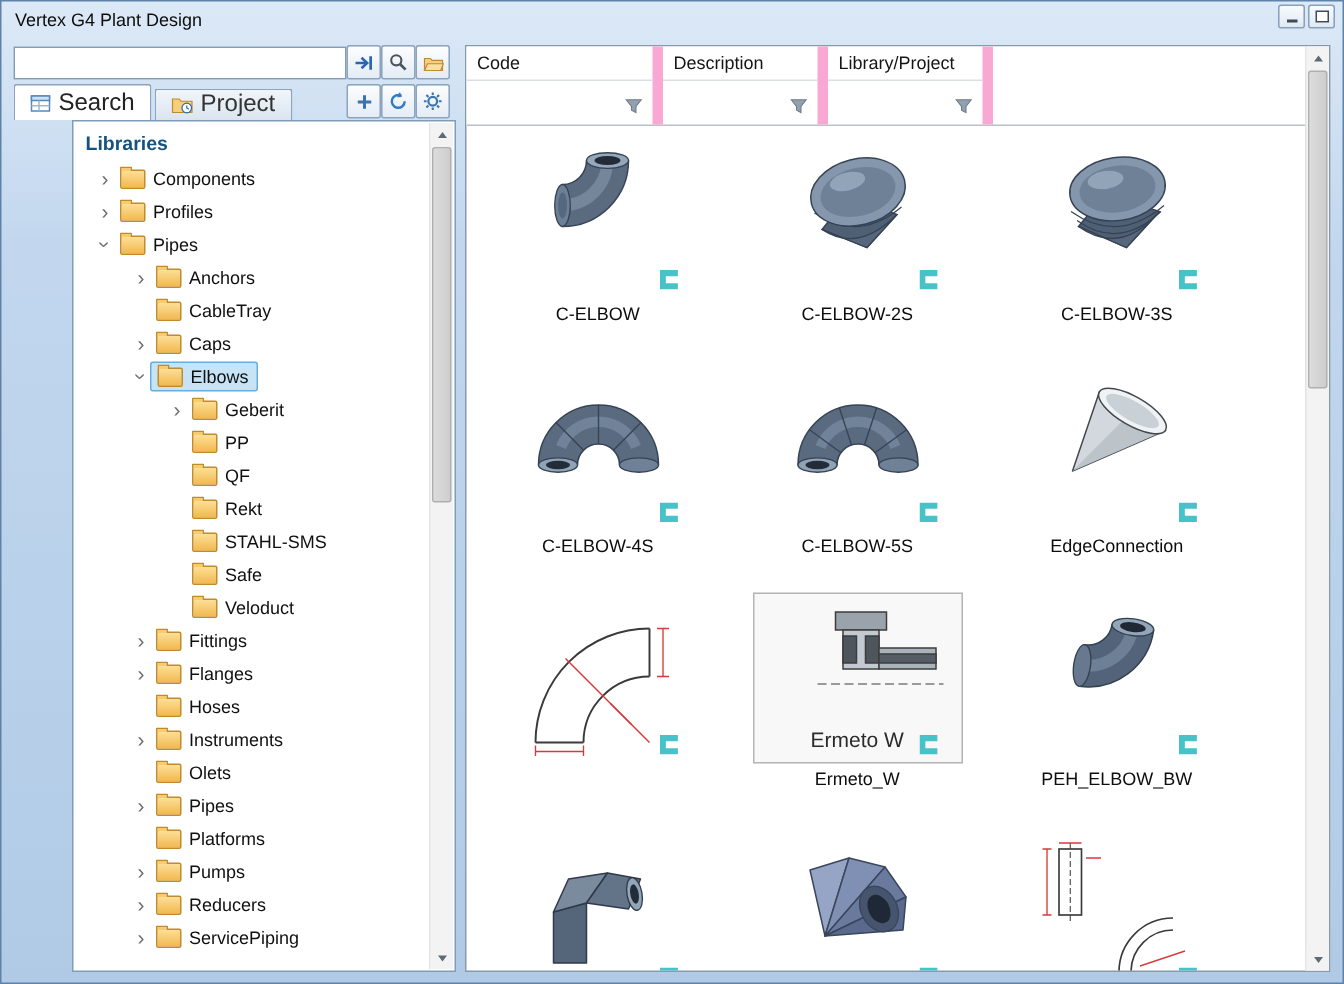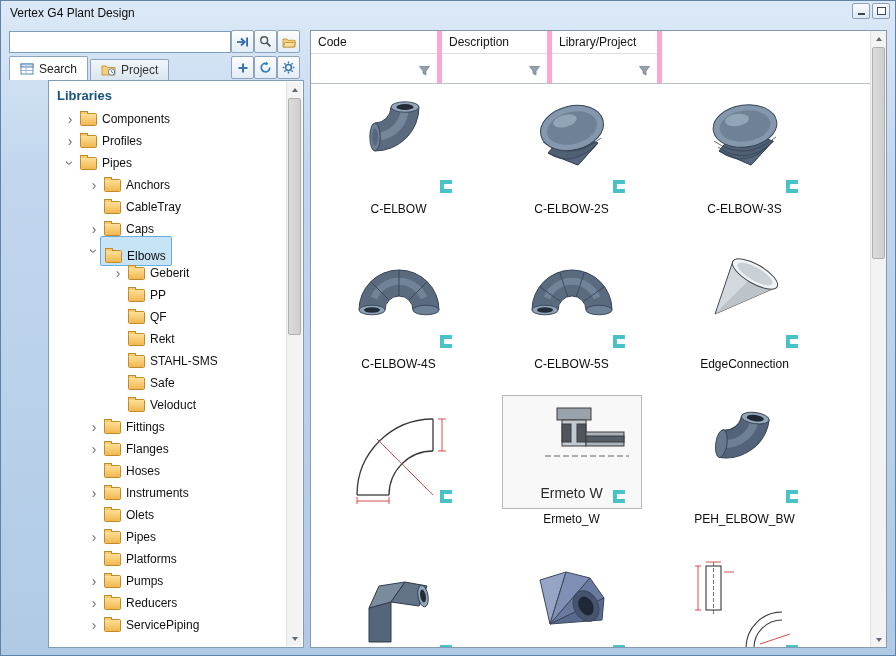--- a/index.html
+++ b/index.html
@@ -19,55 +19,55 @@
   .left{position:absolute;left:8px;top:30px;width:296px;bottom:8px;}
   .search-input{position:absolute;left:1px;top:1px;width:212px;height:16px;border:1px solid #7f9db9;
                 padding:2px 4px;font:12px "Liberation Sans",sans-serif;background:#fff;}
   .tb{position:absolute;width:21px;height:21px;border:1px solid #8ca4bd;border-radius:2px;
       background:linear-gradient(#fdfdfe,#e4ecf5);display:flex;align-items:center;justify-content:center;cursor:default;}
   .row1{top:0;} .row2{top:26px;}
   .r-a{right:50px;} .r-b{right:27px;} .r-c{right:4px;}
 
   .tabs{position:absolute;left:1px;top:27px;height:23px;display:flex;align-items:flex-end;gap:2px;}
   .tab{display:inline-flex;align-items:center;gap:5px;padding:0 10px;border:1px solid #8ca4bd;
-       border-bottom:none;border-radius:2px 2px 0 0;font-size:12px;color:#222;}
+       border-bottom:none;border-radius:2px 2px 0 0;font-size:16px;color:#222;}
   .tab.active{background:#fff;height:23px;position:relative;z-index:3;}
   .tab.inactive{background:linear-gradient(#f0f5fa,#dbe5ef);height:20px;color:#333;}
 
   .treebox{position:absolute;left:0;right:0;top:50px;bottom:0;background:#fff;border:1px solid #7f9db9;overflow:hidden;margin-left:40px;}
   .tree-scrollpane{position:absolute;inset:1px 16px 1px 1px;overflow:hidden;}
   .lib-head{margin:6px 0 5px 7px;font-size:13px;font-weight:bold;color:#16527e;}
   .trow{height:22px;display:flex;align-items:center;white-space:nowrap;}
   .lvl0{padding-left:12px;} .lvl1{padding-left:36px;} .lvl2{padding-left:60px;}
   .chev{flex:0 0 16px;width:16px;display:flex;align-items:center;justify-content:center;color:#6e6e6e;font-size:14px;}
   .c-col::before{content:"\203A";}
   .c-exp::before{content:"\203A";display:inline-block;transform:rotate(90deg);}
   .c-none{visibility:hidden;}
   .c-none::before{content:"\203A";}
   .fold{flex:0 0 15px;width:15px;height:11px;margin:0 5px 0 2px;position:relative;
         background:linear-gradient(#fcdf97,#f2b84f);border:1px solid #c18a2b;border-radius:1.5px;}
   .fold::before{content:"";position:absolute;top:-3px;left:-1px;width:6px;height:2px;background:#f6cc6e;
         border:1px solid #c18a2b;border-bottom:0;border-radius:1px 1px 0 0;}
   .tlabel{color:#101010;}
   .selwrap{display:flex;align-items:center;background:#c7e4f7;border:1px solid #66aedd;border-radius:2px;
-           padding:12px 5px 2px 2px;margin-left:-2px;}
+           padding:2px 5px 2px 2px;margin-left:-2px;}
 
   
   .vsb{position:absolute;top:1px;right:1px;bottom:1px;width:15px;background:#f3f3f3;border-left:1px solid #e4e4e4;}
   .vsb .sbtn{position:absolute;left:0;width:15px;height:15px;display:flex;align-items:center;justify-content:center;background:#f3f3f3;}
   .sbtn.up{top:0;} .sbtn.down{bottom:0;}
   .tri{width:0;height:0;border-left:3.5px solid transparent;border-right:3.5px solid transparent;}
   .t-up{border-bottom:4.5px solid #5e6b76;} .t-down{border-top:4.5px solid #5e6b76;}
   .sthumb{position:absolute;left:1px;right:1px;background:linear-gradient(90deg,#dcdcdc,#cecece);
           border:1px solid #afafaf;border-radius:2px;}
 
   
   .right{position:absolute;left:310px;top:30px;right:9px;bottom:8px;background:#fff;border:1px solid #8799ac;}
   .ghead{position:absolute;top:0;left:0;right:16px;height:52px;display:flex;border-bottom:1px solid #b9c0c7;background:#fff;}
-  .gcol{position:relative;height:100%;border-right:5px solid #f9a8d4;box-sizing:border-box;}
+  .gcol{position:relative;height:100%;border-right:7px solid #f9a8d4;box-sizing:border-box;}
   .w-code{width:131px;} .w-desc{width:110px;} .w-lib{width:110px;}
   .glabel{padding:4px 7px 0 7px;height:18px;border-bottom:1px solid #dadfe3;color:#151515;}
   .funnel{position:absolute;right:5px;bottom:5px;width:15px;height:15px;display:flex;align-items:center;justify-content:center;}
   .gbody{position:absolute;top:52px;left:1px;right:16px;bottom:0;overflow:hidden;
          display:grid;grid-template-columns:repeat(3,173px);grid-auto-rows:155px;}
   .cell{position:relative;}
   .thumb{position:absolute;left:50%;top:10px;transform:translateX(-50%);}
   .thumb.box{top:2px;width:138px;height:112px;background:#f8f8f8;border:1px solid #b5b5b5;transform:translateX(-50%);}
   .thumb.box svg{display:block;margin:6px auto 0 auto;}
   .imgtext{position:absolute;left:0;right:0;bottom:7px;text-align:center;font-size:14px;color:#2b2b2b;}

